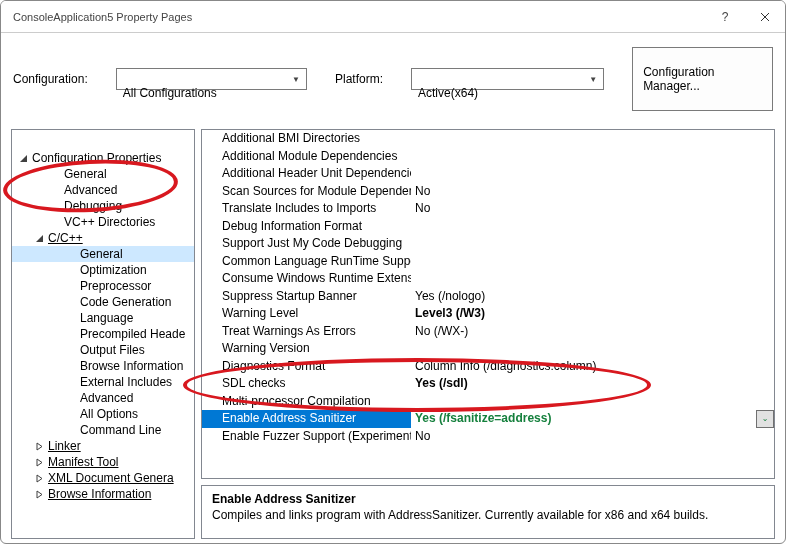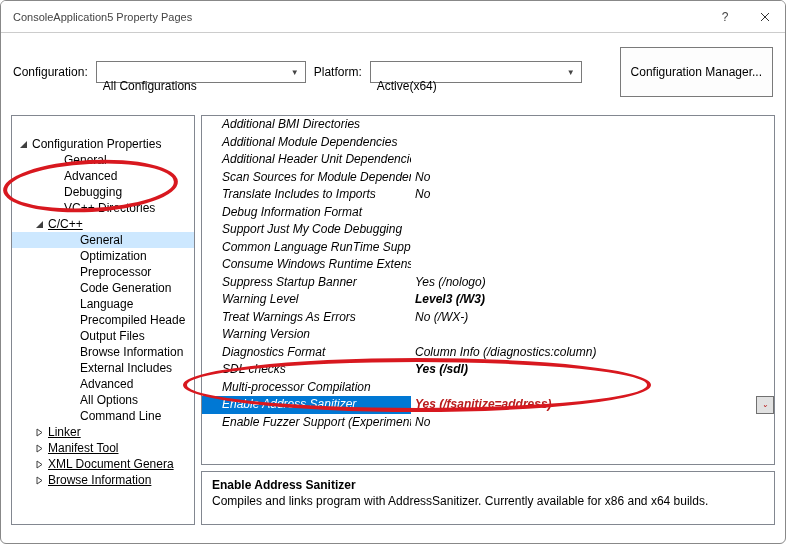--- a/index.html
+++ b/index.html
@@ -1,44 +1,44 @@
 <!DOCTYPE html>
 <html><head>
 <meta charset="utf-8">
 <style>
   * { box-sizing: border-box; margin: 0; padding: 0; }
   body { font-family: "Segoe UI", Tahoma, sans-serif; font-size: 12px; background: #fff; width: 786px; height: 544px; overflow: hidden; border: 1px solid #888; border-radius: 6px; }
   .titlebar { background: #fff; height: 32px; display: flex; align-items: center; padding: 0 0 0 12px; border-bottom: 1px solid #ccc; }
   .titlebar .title { flex: 1; color: #444; font-size: 11px; }
   .titlebar .btn { width: 40px; height: 32px; display: flex; align-items: center; justify-content: center; color: #444; cursor: pointer; }
-  .topbar { display: flex; align-items: center; gap: 8px; padding: 14px 12px 18px 12px; }
+  .topbar { display: flex; align-items: center; gap: 28px; padding: 14px 12px 18px 12px; }
   .label { color: #000; }
   .combo { border: 1px solid #7a7a7a; height: 22px; display: flex; align-items: center; padding: 0 6px 0 6px; background: #fff; position: relative; cursor: pointer; }
   .combo .val { flex: 1; margin-top: 28px; }
   .combo .chev { font-size: 8px; color: #444; margin-left: 8px; }
   .config-combo { width: 210px; }
   .plat-combo { width: 212px; align-items: center; }
   .mgr-btn { border: 1px solid #7a7a7a; background: #fdfdfd; padding: 17px 10px; margin-left: auto; cursor: pointer; }
   .main { display: flex; gap: 6px; padding: 0 10px 10px 10px; height: 420px; }
   .tree-pane { border: 1px solid #828790; width: 184px; overflow: hidden; padding: 20px 0; }
   .tree-item { white-space: nowrap; overflow: hidden; text-overflow: clip; display: flex; align-items: center; height: 16px; cursor: pointer; padding-right: 2px; }
   .tree-item .exp { width: 11px; height: 11px; display: inline-flex; align-items: center; justify-content: center; margin-right: 3px; }
   .tree-item.selected { background: #cde8ff; }
   .pad0 { padding-left: 6px; }
   .pad1 { padding-left: 22px; text-decoration: underline; }
   .pad2 { padding-left: 38px; }
   .pad3 { padding-left: 54px; }
   .right-pane { flex: 1; display: flex; flex-direction: column; gap: 6px; min-width: 0; }
   .props { border: 1px solid #828790; flex: 1; overflow: hidden; position: relative; }
-  .prow { display: flex; height: 17.5px; line-height: 17.5px; font-style: italic; }
+  .prow { display: flex; height: 17.5px; line-height: 17.5px; }
   .prow .pn { width: 209px; padding-left: 20px; white-space: nowrap; overflow: hidden; }
   .prow .pv { flex: 1; padding-left: 4px; white-space: nowrap; overflow: hidden; }
   .prow.sel { background: #0078d4; }
   .prow.sel .pn, .prow.sel .pv { color: #fff; }
-  .prow.sel .pv { background: #fff; color: #b91c1c; }
+  .prow.sel .pv { background: #fff; color: #15803d; }
   .prow .bold { font-weight: 600; }
   .dropbtn { position: absolute; right: 0; width: 18px; height: 17.5px; border: 1px solid #707070; display: flex; align-items: center; justify-content: center; background: #e1e1e1; font-size: 8px; cursor: pointer; }
   .desc { border: 1px solid #828790; padding: 6px 10px; height: 54px; }
   .desc .dtitle { font-weight: 700; margin-bottom: 2px; }
   .footer { display: flex; gap: 10px; justify-content: flex-end; padding: 12px 14px 16px 14px; }
   .footer button { width: 86px; height: 24px; border: 1px solid #7a7a7a; background: #fdfdfd; cursor: pointer; font-family: inherit; font-size: 12px; }
   .footer button.default { border: 1px solid #0078d4; outline: 1px solid #0078d4; }
   .ann { position: absolute; border: 4px solid #d8181f; border-radius: 50%; pointer-events: none; }
   .ann1 { left: 3px; top: 160px; width: 175px; height: 52px; transform: rotate(-3deg); }
   .ann2 { left: 183px; top: 358px; width: 468px; height: 54px; }

